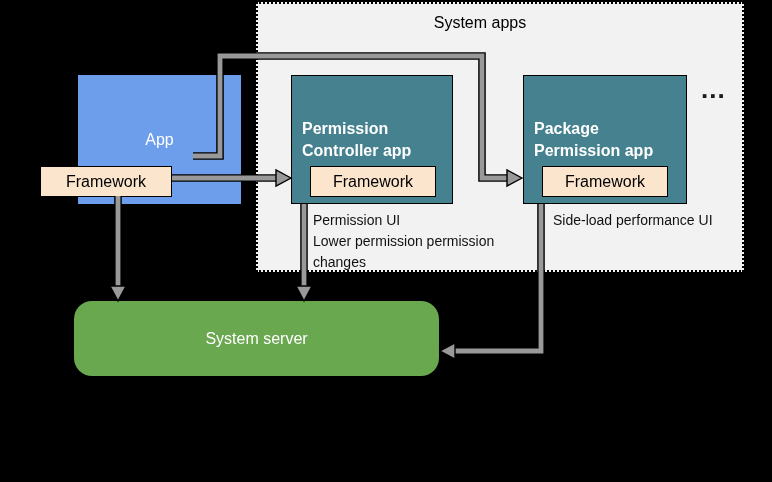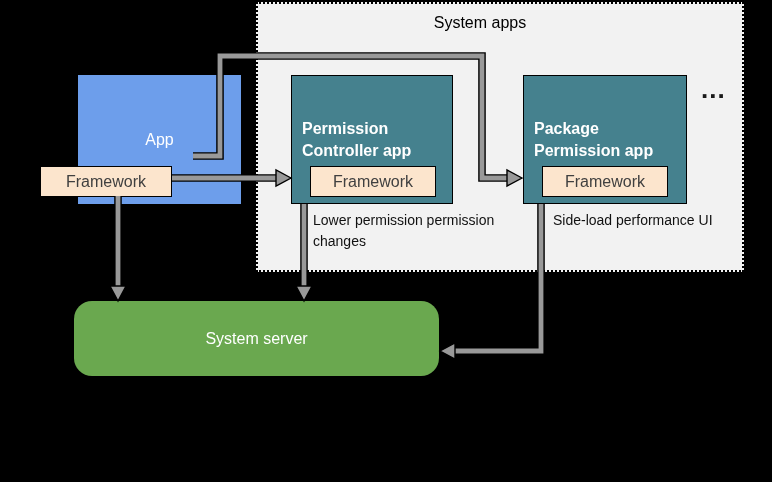--- a/index.html
+++ b/index.html
@@ -67,21 +67,21 @@
   .framework {
     position: absolute;
     background: #fce5cd;
     border: 1.5px solid #000;
     box-sizing: border-box;
     height: 31px;
     display: flex;
     align-items: center;
     justify-content: center;
     font-size: 16px;
-    color: #404040;
+    color: #000000;
   }
   .fw-app { left: 40px;  top: 166px; width: 132px; }
   .fw-pc  { left: 310px; top: 166px; width: 126px; }
   .fw-pi  { left: 542px; top: 166px; width: 126px; }
   
   .note {
     position: absolute;
     font-size: 14px;
     line-height: 21px;
     color: #111;
@@ -130,20 +130,21 @@
     <span>Framework</span>
   </div>
 
   <div class="box teal pc-box">
     <span>Permission Controller app</span>
   </div>
   <div class="framework fw-pc">
     <span>Framework</span>
   </div>
   <div class="note note-pc">
+    <div>Permission UI</div>
     <div>Lower permission permission changes</div>
   </div>
 
   <div class="box teal pi-box">
     <span>Package Permission app</span>
   </div>
   <div class="framework fw-pi">
     <span>Framework</span>
   </div>
   <div class="note note-pi">

